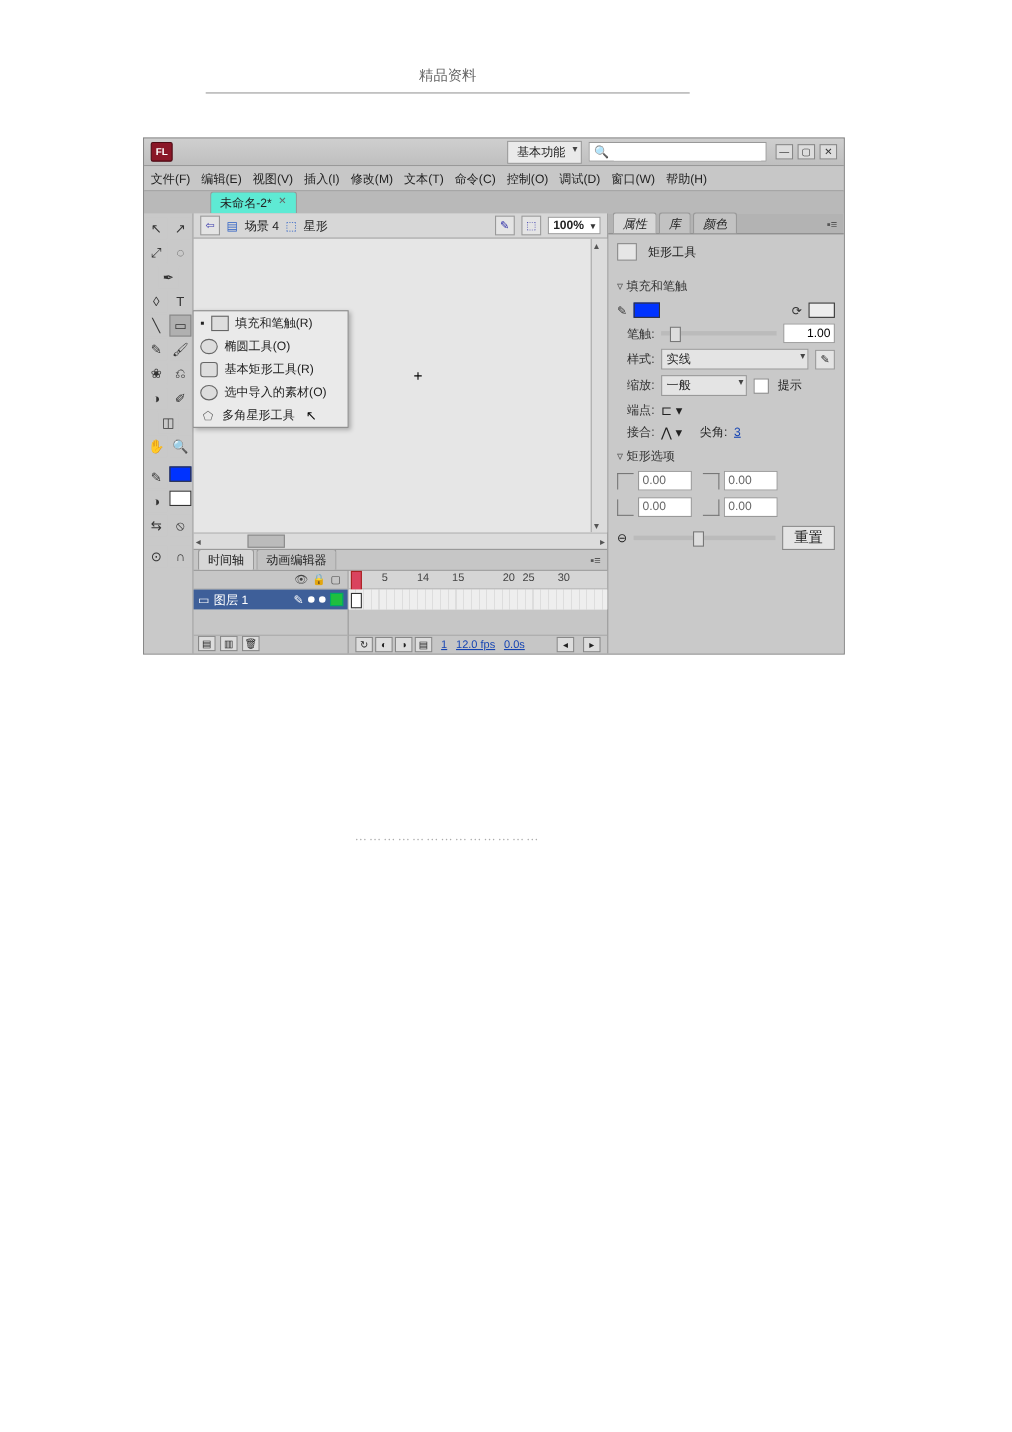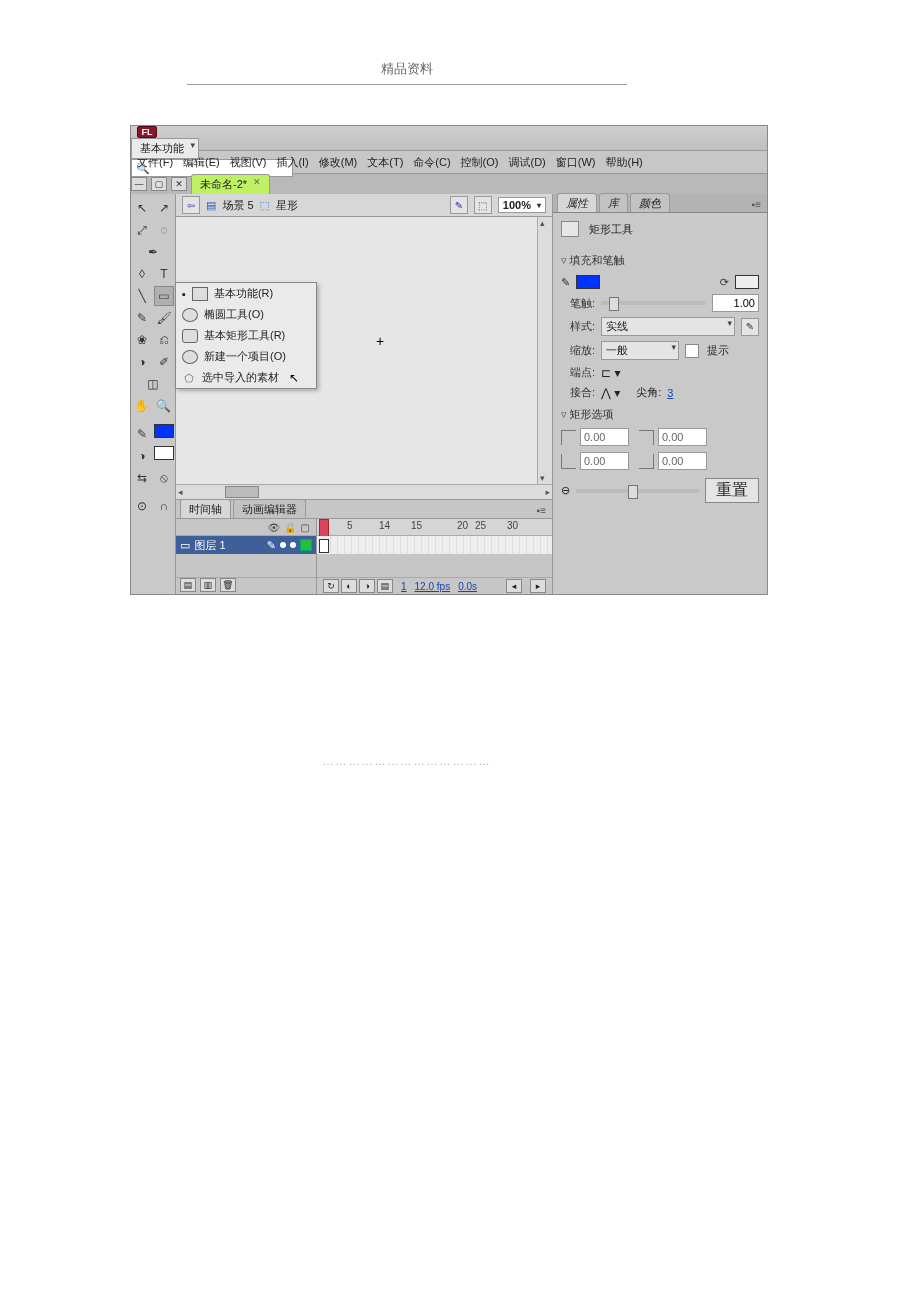--- a/index.html
+++ b/index.html
@@ -53,22 +53,21 @@
     font-family: "Microsoft YaHei", "Tahoma", sans-serif;
     font-size: 11px;
     color: #222;
     margin-top: 6px;
   }
   .app-titlebar {
     height: 24px;
     background: linear-gradient(#cfcfcf,#bfbfbf);
     border-bottom: 1px solid #999;
     display: flex;
-    align-items: flex-start;
-    flex-direction: column;
+    align-items: center;
   }
   .fl-logo {
     width: 18px; height: 16px;
     background: #8a1627;
     border: 1px solid #4d0a14;
     border-radius: 2px;
     margin: 0 8px 0 6px;
     color: #fff;
     font-size: 9px;
     font-weight: bold;
@@ -115,21 +114,21 @@
     cursor: default;
   }
 
   .doc-tabs {
     height: 20px;
     background: #b9b9b9;
     display:flex; align-items:flex-end;
     padding-left: 60px;
   }
   .doc-tab {
-    background: #bef264;
+    background: #5eead4;
     border: 1px solid #999;
     border-bottom: none;
     padding: 2px 8px;
     font-size: 11px;
     border-radius: 3px 3px 0 0;
     display:flex; align-items:flex-start; gap:6px;
   }
   .doc-tab .close-x { font-size: 9px; color:#666; }
 
   .app-main {
@@ -348,21 +347,21 @@
     display:flex;align-items:center;gap:6px;margin-top:8px;
   }
   .lock-slider {
     flex:1;height:4px;background:#bbb;position:relative;
   }
   .lock-slider .knob{
     position:absolute; left:42%; top:-4px; width:8px;height:12px;
     background:#ddd;border:1px solid #777;
   }
   .btn-reset {
-    border:1px solid #888;background:#e4e4e4;padding:1px 10px;font-size:16px;
+    border:1px solid #888;background:#e4e4e4;padding:1px 10px;font-size:13px;
   }
 
   
   .timeline {
     height: 94px;
     background:#c6c6c6;
     border-top:1px solid #999;
     display:flex; flex-direction:column;
   }
   .tl-tabs {
@@ -537,21 +536,21 @@
         <div class="tool-row" style="margin-top:6px;">
             <div class="tool">⊙</div>
             <div class="tool">∩</div>
           </div>
       </div>
 
       <div class="stage-col">
         <div class="stage-toolbar">
           <div class="bc-btn">⇦</div>
           <span class="bc-icon-clip">▤</span>
-          <span class="bc-label">场景 5</span>
+          <span class="bc-label">场景 4</span>
           <span class="bc-icon-clip">⬚</span>
           <span class="bc-label">星形</span>
           <div class="spacer"></div>
           <div class="bc-btn">✎</div>
           <div class="bc-btn">⬚</div>
           <div class="zoom-box">
             <span>100%</span>
             <span class="zoom-arrow">▾</span>
           </div>
         </div>
@@ -702,37 +701,37 @@
               </div>
             <div class="btn-reset">重置</div>
           </div>
         </div>
       </div>
 
       <div class="shape-flyout">
         <div class="opt">
           <span>▪</span>
             <div class="oi rect"></div>
-            <span>基本功能(R)</span>
+            <span>填充和笔触(R)</span>
         </div>
         <div class="opt">
           <div class="oi oval"></div>
             <span>椭圆工具(O)</span>
         </div>
         <div class="opt">
           <div class="oi rrect"></div>
             <span>基本矩形工具(R)</span>
         </div>
         <div class="opt">
           <div class="oi roval"></div>
-            <span>新建一个项目(O)</span>
+            <span>选中导入的素材(O)</span>
         </div>
         <div class="opt">
           <span class="oi star">⬠</span>
-            <span>选中导入的素材</span>
+            <span>多角星形工具</span>
           <span class="cursor">↖</span>
         </div>
       </div>
 
     </div>
   </div>
 
 
   <div class="page-footer">…………………………………</div>
 

